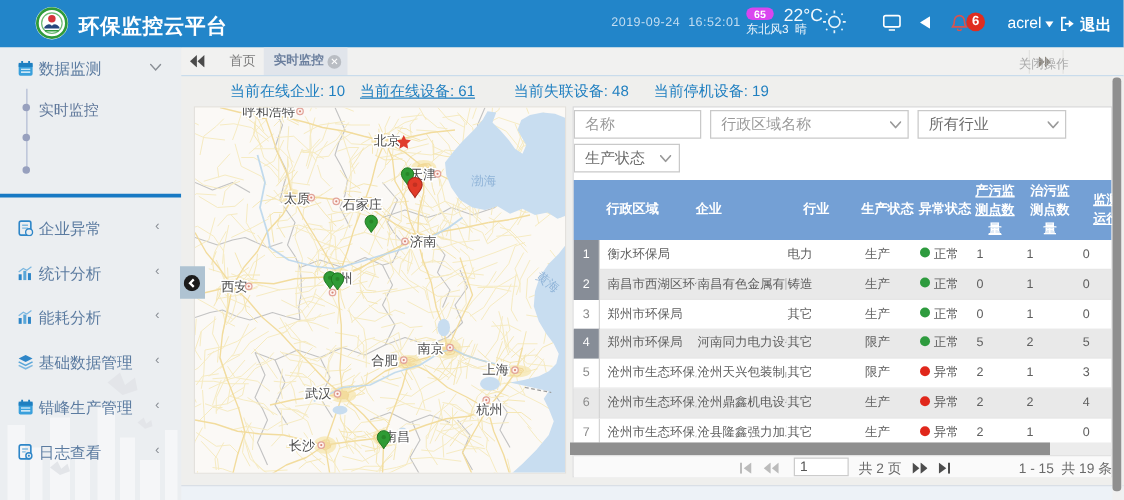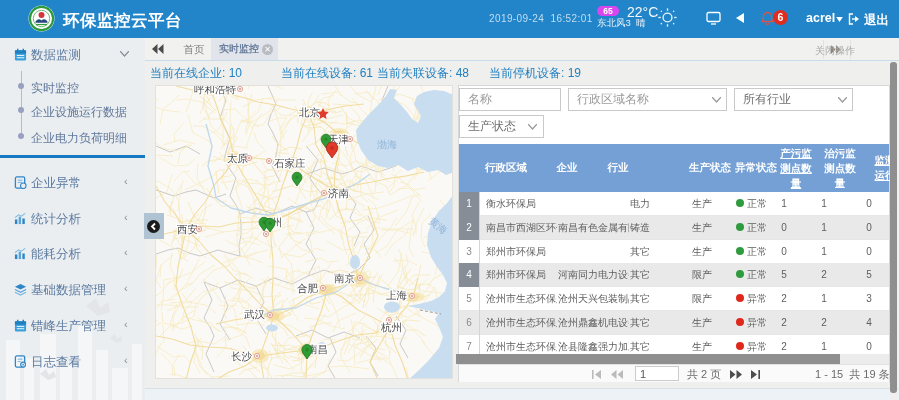--- a/index.html
+++ b/index.html
@@ -5,38 +5,38 @@
 html,body{width:899px;height:400px;overflow:hidden;font-family:"Liberation Sans",sans-serif;}
 body{position:relative;background:#efefed;}
 .abs{position:absolute;}
 
 #hdr{left:0;top:0;width:899px;height:38px;background:#2285c9;}
 #title{left:63px;top:10px;color:#fff;font-size:16.5px;font-weight:bold;letter-spacing:0.5px;}
 #dt{left:489px;top:13px;color:#c3ddf1;font-size:10px;letter-spacing:0.4px;}
 #aqi{left:597px;top:6px;width:22px;height:10px;background:#d946ef;border-radius:5px;color:#fff;font-size:8.5px;font-weight:bold;text-align:center;line-height:10px;}
 #temp{left:627px;top:4px;color:#f2f8fc;font-size:14px;}
 #wind{left:597px;top:17px;color:#e8f2fa;font-size:9.5px;}
-#acrel{left:806px;top:11px;color:#fff;font-size:12.5px;font-weight:bold;}
+#acrel{left:806px;top:11px;color:#fff;font-size:12.5px;font-weight:normal;}
 #logout{left:864px;top:12px;color:#fff;font-size:12.5px;font-weight:bold;}
 
 #side{left:0;top:38px;width:145px;height:362px;background:#ebeef1;overflow:hidden;}
 .mi{position:absolute;left:31px;font-size:12.5px;color:#5b7ba0;}
 .mico{position:absolute;left:14px;width:13px;height:13px;}
 .chev{position:absolute;left:124px;color:#8a8f96;font-size:11px;}
 .subtxt{position:absolute;left:31px;font-size:12px;color:#60789b;}
 .subdot{position:absolute;left:18px;width:6px;height:6px;border-radius:3px;background:#97a0be;}
 #subline{left:20.5px;top:33px;width:1px;height:65px;background:#b3bcd4;}
 #sdiv{left:0;top:117px;width:145px;height:3px;background:#1779c4;}
 
 #tabbar{left:145px;top:38px;width:754px;height:23px;background:#f1f1f0;border-bottom:1px solid #c9dcec;}
 #tab1{left:175px;top:38px;width:38px;height:22px;color:#7d7d7d;font-size:10.5px;line-height:22px;text-align:center;}
 #tab2{left:211px;top:38px;width:67px;height:22px;background:#e1e5eb;}
 #closeop{left:815px;top:44px;color:#a9a9a9;font-size:10px;white-space:nowrap;}
 
-.stat{position:absolute;top:65px;color:#1f7fc0;font-size:12px;}
+.stat{position:absolute;top:65px;color:#1f7fc0;font-size:12px;margin-left:34px;}
 
 #map{left:155px;top:85px;width:298px;height:294px;background:#faf8f4;overflow:hidden;border:1px solid #e3e1dd;}
 #collapse{left:144px;top:213px;width:20px;height:26px;background:#afc3d2;}
 
 #panel{left:458px;top:85px;width:432px;height:297px;background:#fff;border:1px solid #d8d8d8;}
 .inp{position:absolute;background:#fff;border:1px solid #c9c9c9;font-size:12px;color:#9b9b9b;line-height:21px;padding-left:8px;}
 #thead{left:459px;top:144px;width:430px;height:48px;background:#74a0d5;}
 .th{position:absolute;color:#fff;font-size:10.5px;font-weight:bold;text-align:center;transform:translateX(-50%);white-space:pre-line;line-height:15px;}
 .row{position:absolute;left:459px;width:430px;height:24px;}
 .cell{position:absolute;top:0;height:24px;line-height:24px;font-size:10px;color:#5e5e5e;white-space:nowrap;overflow:hidden;}
@@ -128,23 +128,21 @@
       </g>
     </svg>
 <div class="mi" style="top:9px;">数据监测</div>
 <svg class="abs" style="left:120px;top:13px" width="9" height="6" viewBox="0 0 9 6">
       <path d="M0 0 L4.5 5 L9 0" fill="none" stroke="#8a8f96" stroke-width="1.2"></path>
     </svg>
 <div class="abs" id="subline"></div>
 <div class="subdot" style="top:45px"></div>
 <div class="subtxt" style="top:42px">实时监控</div>
 <div class="subdot" style="top:69px"></div>
-<div class="subtxt" style="top:66px">企业设施运行数据</div>
 <div class="subdot" style="top:95px"></div>
-<div class="subtxt" style="top:92px">企业电力负荷明细</div>
 <div class="abs" id="sdiv"></div>
 <svg class="mico" style="top:138px" viewBox="0 0 14 14">
       <rect x="1.5" y="1" width="10" height="12" rx="1.5" fill="none" stroke="#2e86c8" stroke-width="1.4"></rect>
       <line x1="4" y1="4.5" x2="9" y2="4.5" stroke="#7db8e0" stroke-width="1.2"></line>
       <line x1="4" y1="7" x2="9" y2="7" stroke="#7db8e0" stroke-width="1.2"></line>
       <circle cx="10" cy="10.5" r="3" fill="#ebeef1" stroke="#2e86c8" stroke-width="1.2"></circle>
     </svg>
 <div class="mi" style="top:137px">企业异常</div>
 <div class="chev" style="top:137px">‹</div>
 <svg class="mico" style="top:174px" viewBox="0 0 14 14">
@@ -202,21 +200,21 @@
 <div class="abs" style="left:219px;top:38px;height:22px;line-height:22px;color:#6b7f9e;font-size:10px;font-weight:bold;">实时监控</div>
 <div class="abs" style="left:262px;top:44px;width:11px;height:11px;border-radius:6px;background:#b9bdc3;color:#fff;font-size:8px;line-height:11px;text-align:center;">✕</div>
 <svg class="abs" style="left:831px;top:45px" width="10" height="9" viewBox="0 0 10 9">
     <path d="M0 0 L0 9 L4.6 4.5 Z" fill="#8b857c"></path>
     <path d="M5 0 L5 9 L9.6 4.5 Z" fill="#8b857c"></path>
   </svg>
 <div class="abs" style="left:823px;top:40px;width:1px;height:19px;background:#e2e2e0;"></div>
 <div class="abs" style="left:850px;top:40px;width:1px;height:19px;background:#e2e2e0;"></div>
 <div class="abs" id="closeop">关闭操作</div>
 <div class="abs stat" style="left:150px;">当前在线企业: 10</div>
-<div class="abs stat" style="left:281px;">当前在线设备: 61</div>
+<div class="abs stat" style="left:254px;text-decoration:underline;">当前在线设备: 61</div>
 <div class="abs stat" style="left:377px;">当前失联设备: 48</div>
 <div class="abs stat" style="left:489px;">当前停机设备: 19</div>
 <div class="abs" id="map">
     <svg width="298" height="294" viewBox="0 0 298 294" style="display:block">
 <rect width="298" height="294" fill="#fbf9f6"></rect>
 <ellipse cx="55" cy="4" rx="9" ry="5" fill="#f7e6ae" opacity="0.75"></ellipse>
 <ellipse cx="55" cy="4" rx="4" ry="2" fill="#f2d791" opacity="0.8"></ellipse>
 <ellipse cx="152" cy="27" rx="11" ry="5" fill="#f7e6ae" opacity="0.75"></ellipse>
 <ellipse cx="152" cy="27" rx="5" ry="2" fill="#f2d791" opacity="0.8"></ellipse>
 <ellipse cx="183" cy="48" rx="10" ry="6" fill="#f7e6ae" opacity="0.75"></ellipse>
@@ -1001,21 +999,21 @@
 <svg class="abs" style="left:838px;top:97px" width="9" height="6" viewBox="0 0 9 6">
     <path d="M0 0 L4.5 5 L9 0" fill="none" stroke="#9a9a9a" stroke-width="1.3"></path>
   </svg>
 <div class="abs inp" style="left:459px;top:115px;width:85px;height:23px;color:#6e6e6e;">生产状态</div>
 <svg class="abs" style="left:528px;top:124px" width="9" height="6" viewBox="0 0 9 6">
     <path d="M0 0 L4.5 5 L9 0" fill="none" stroke="#9a9a9a" stroke-width="1.3"></path>
   </svg>
 <div class="abs" id="thead"></div>
 <div class="th" style="left:506px;top:160px;">行政区域</div>
 <div class="th" style="left:567px;top:160px;">企业</div>
-<div class="th" style="left:618px;top:160px;">行业</div>
+<div class="th" style="left:653px;top:160px;">行业</div>
 <div class="th" style="left:710px;top:160px;">生产状态</div>
 <div class="th" style="left:756px;top:160px;">异常状态</div>
 <div class="th" style="left:796px;top:146px;text-decoration:underline;">产污监
 测点数
 量</div>
 <div class="th" style="left:840px;top:146px;">治污监
 测点数
 量</div>
 <div class="th" style="left:885px;top:153px;width:26px;text-decoration:underline;">监测
 运行</div>

